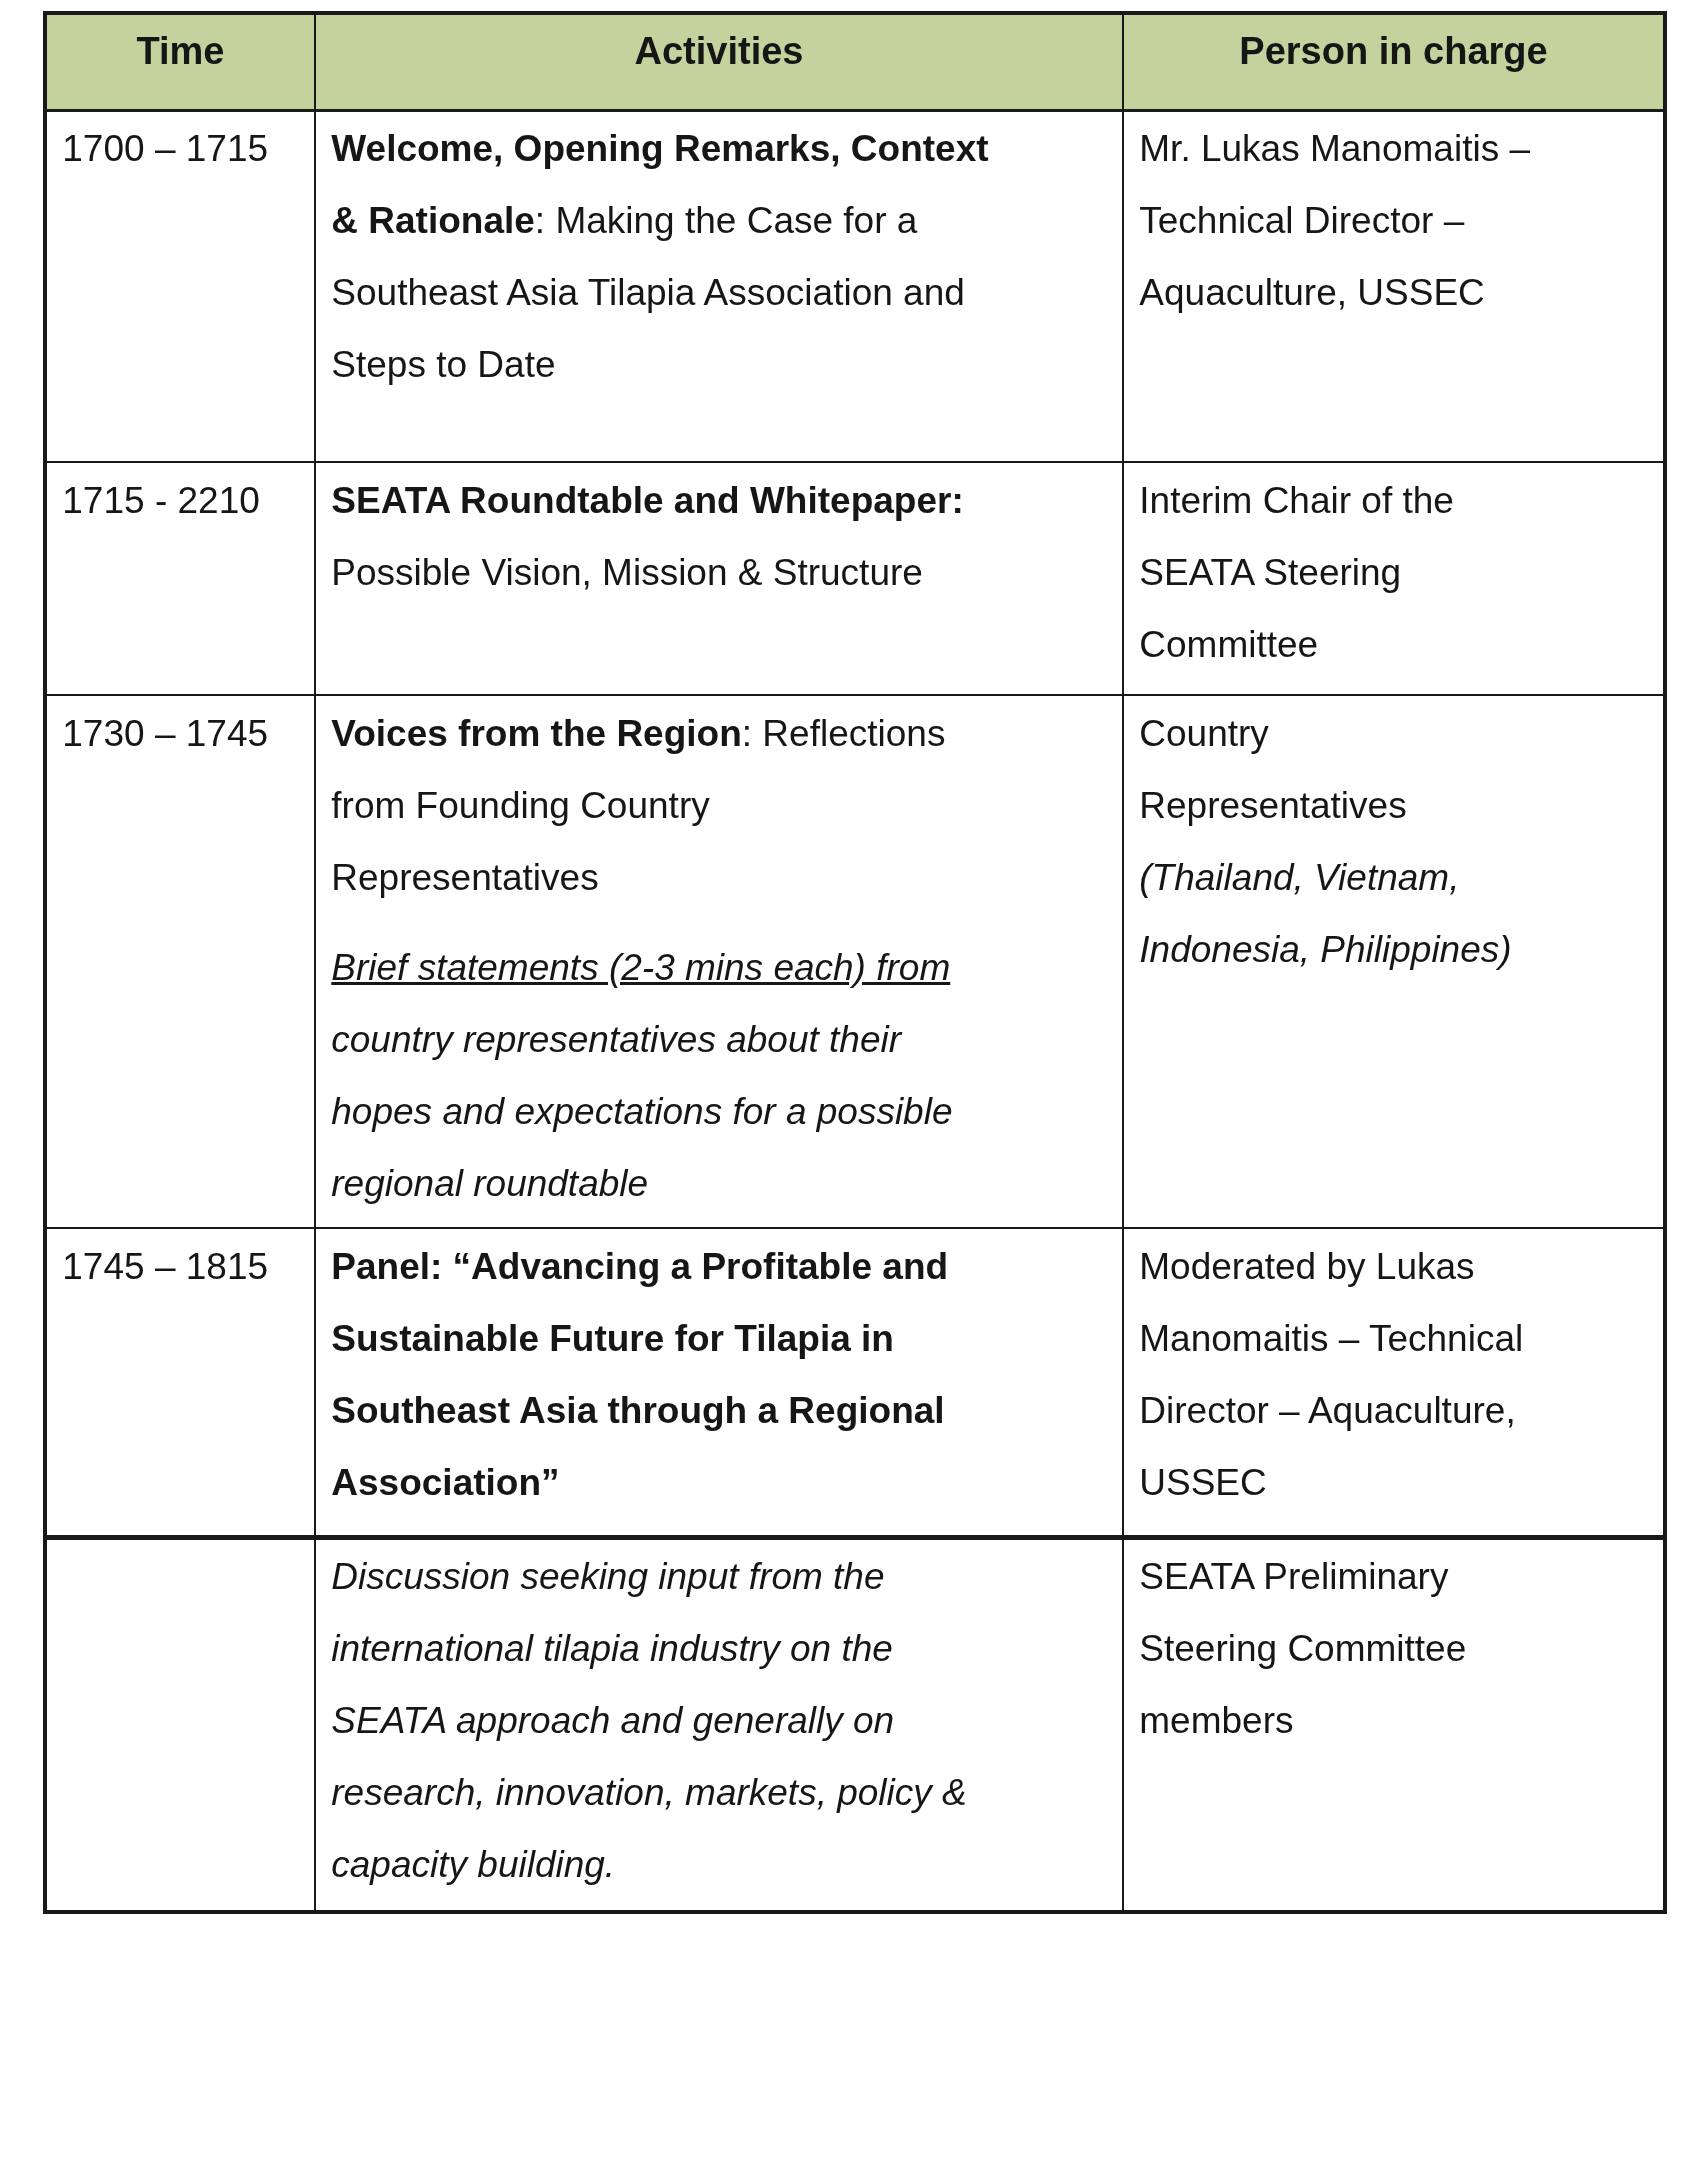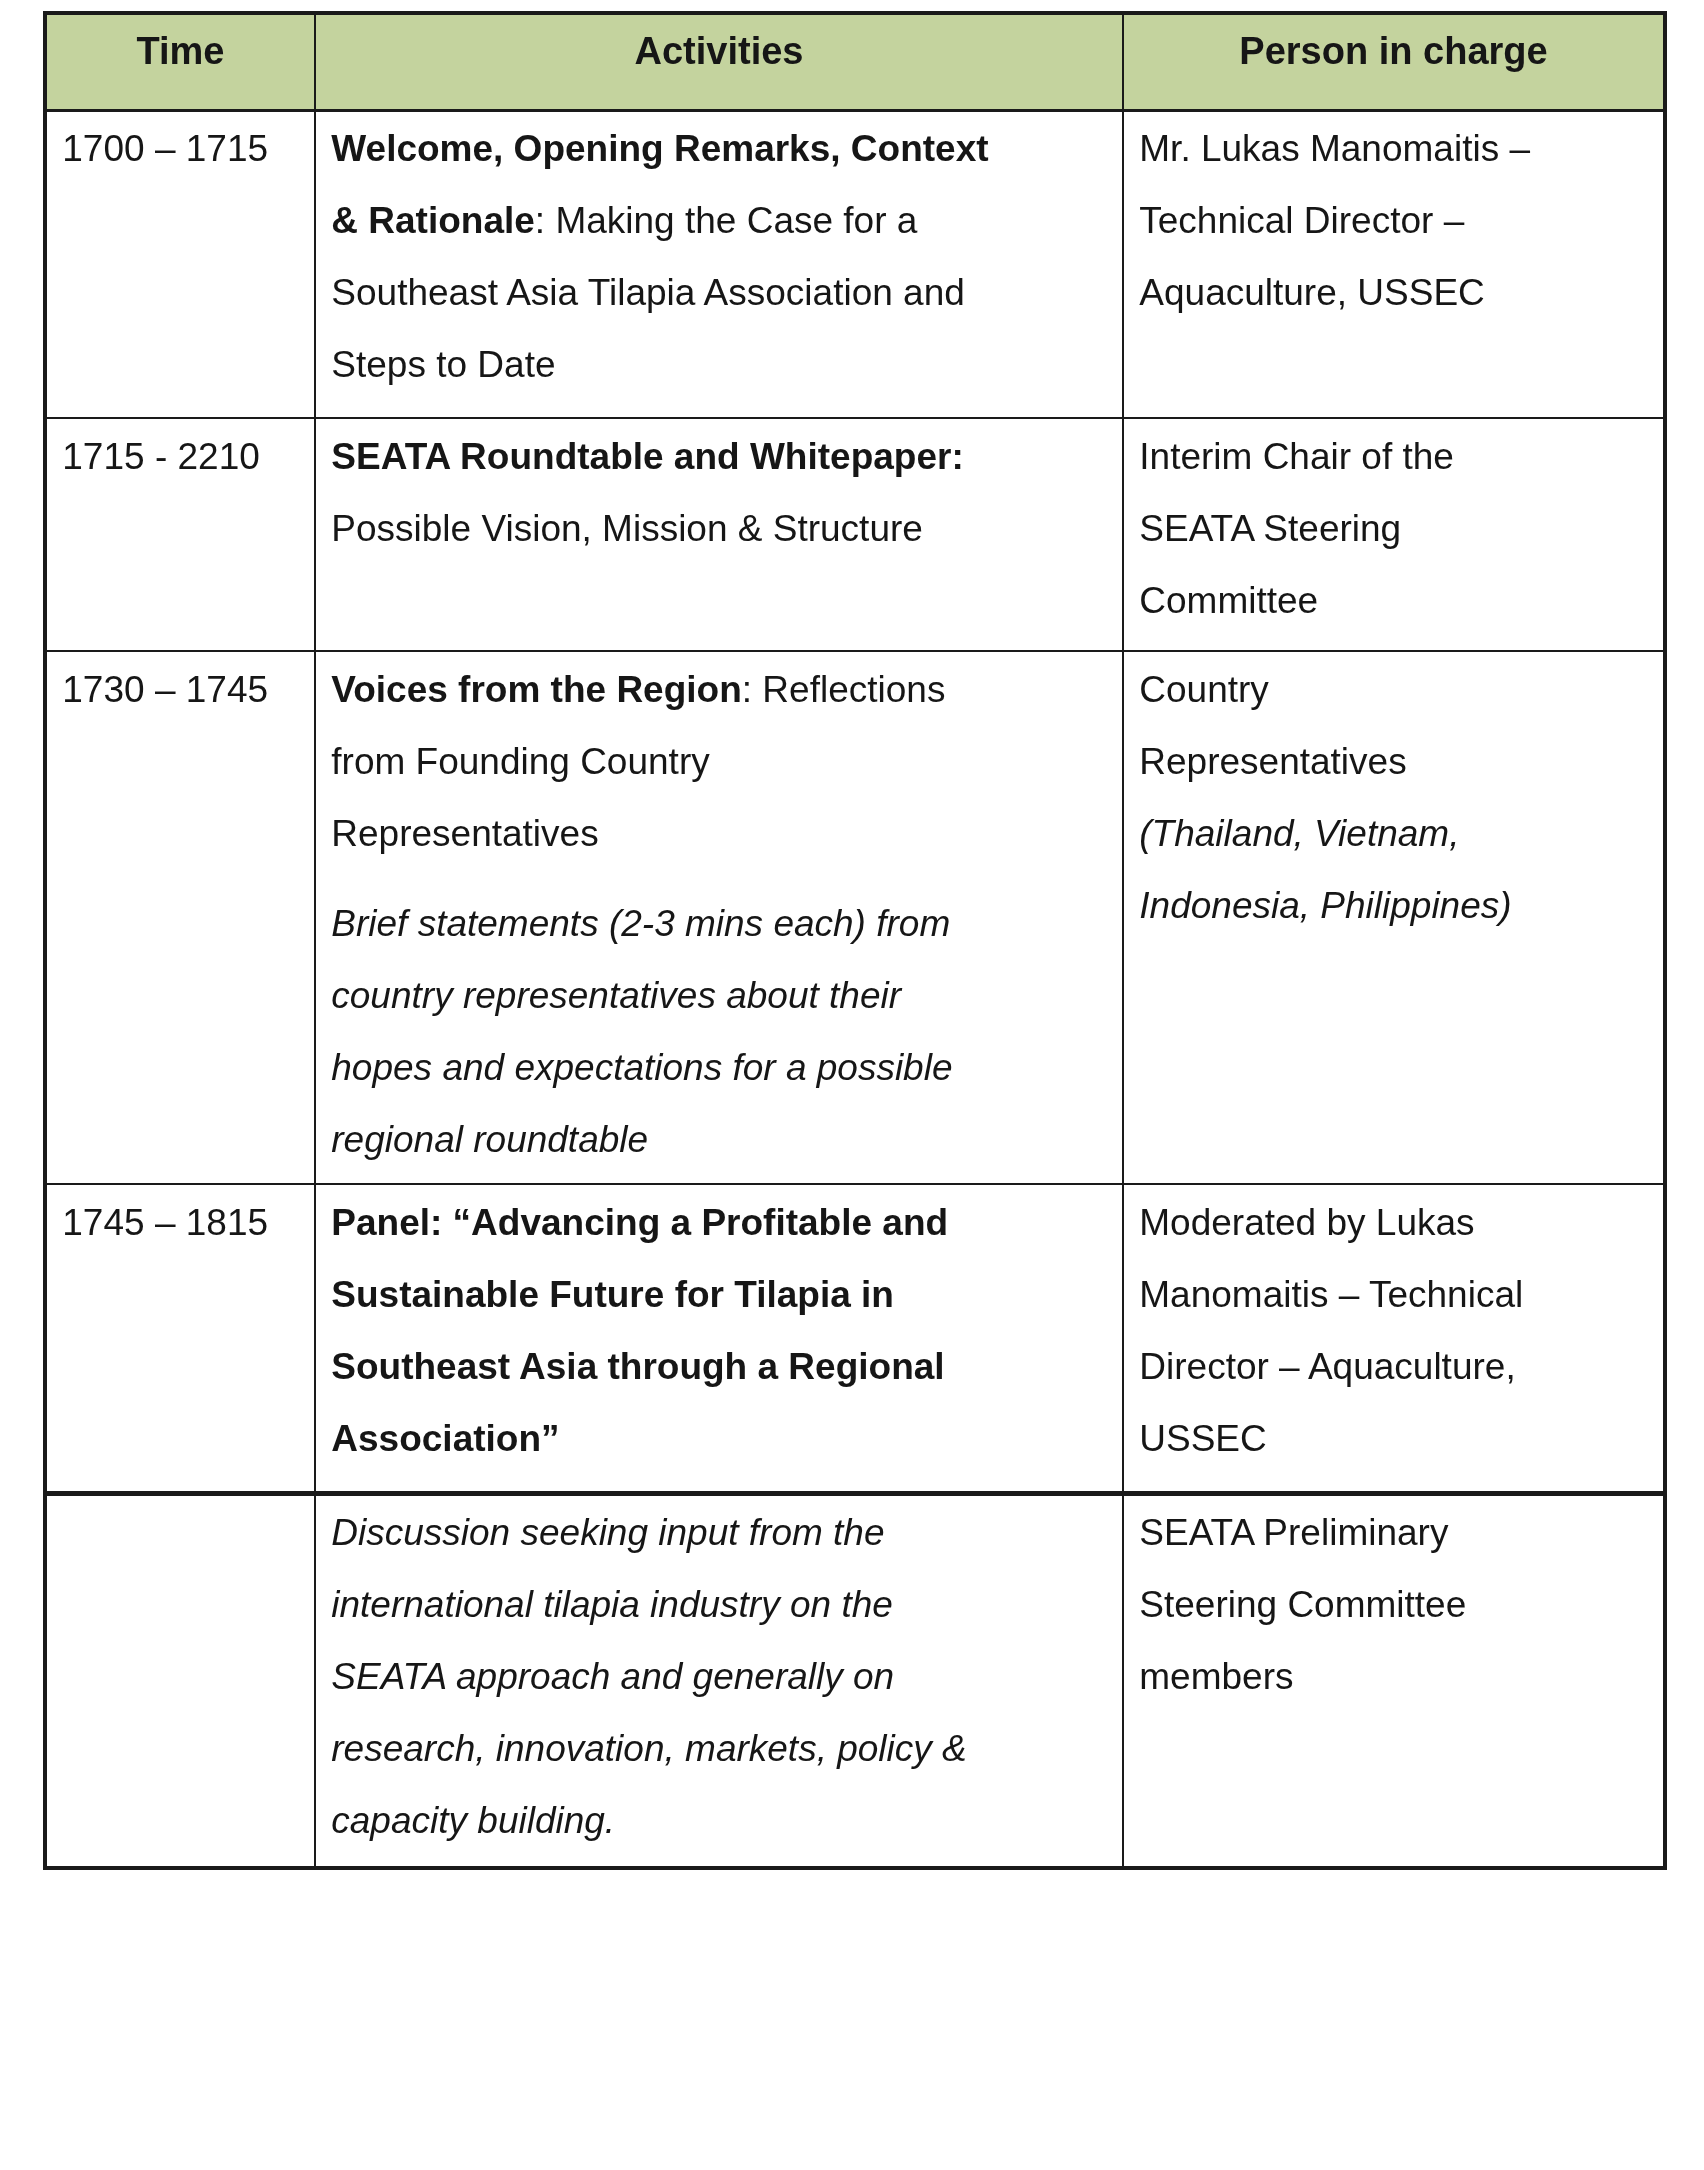--- a/index.html
+++ b/index.html
@@ -47,29 +47,29 @@
   }
   td {
     font-size: 37px;
     line-height: 72px;
     padding: 1.7px 15.3px 6.8px 15.3px;
     background: #ffffff;
   }
   td.time-cell { white-space: nowrap; }
 
   
-  tr.r0 td { height: 308px; }
+  tr.r0 td { height: 352px; }
   tr.r1 td { height: 233px; }
   tr.r2 td { height: 430px; }
   tr.r3 td { height: 309px; border-bottom-width: 5.1px; }
   tr.r4 td { height: 375px; }
   tr.r5 td { height: 235px; }
 
   .line { min-height: 72px; }
-  .para-gap { margin-top: 18.6px; }
+  .para-gap { margin-top: 18.6px; text-decoration: underline; }
   .bold    { font-weight: bold; }
   .italic  { font-style: italic; }
   .regular { font-weight: normal; font-style: normal; }
 </style>
 </head>
 <body>
 
 <div class="table-wrap">
   <table class="agenda">
     <colgroup>

